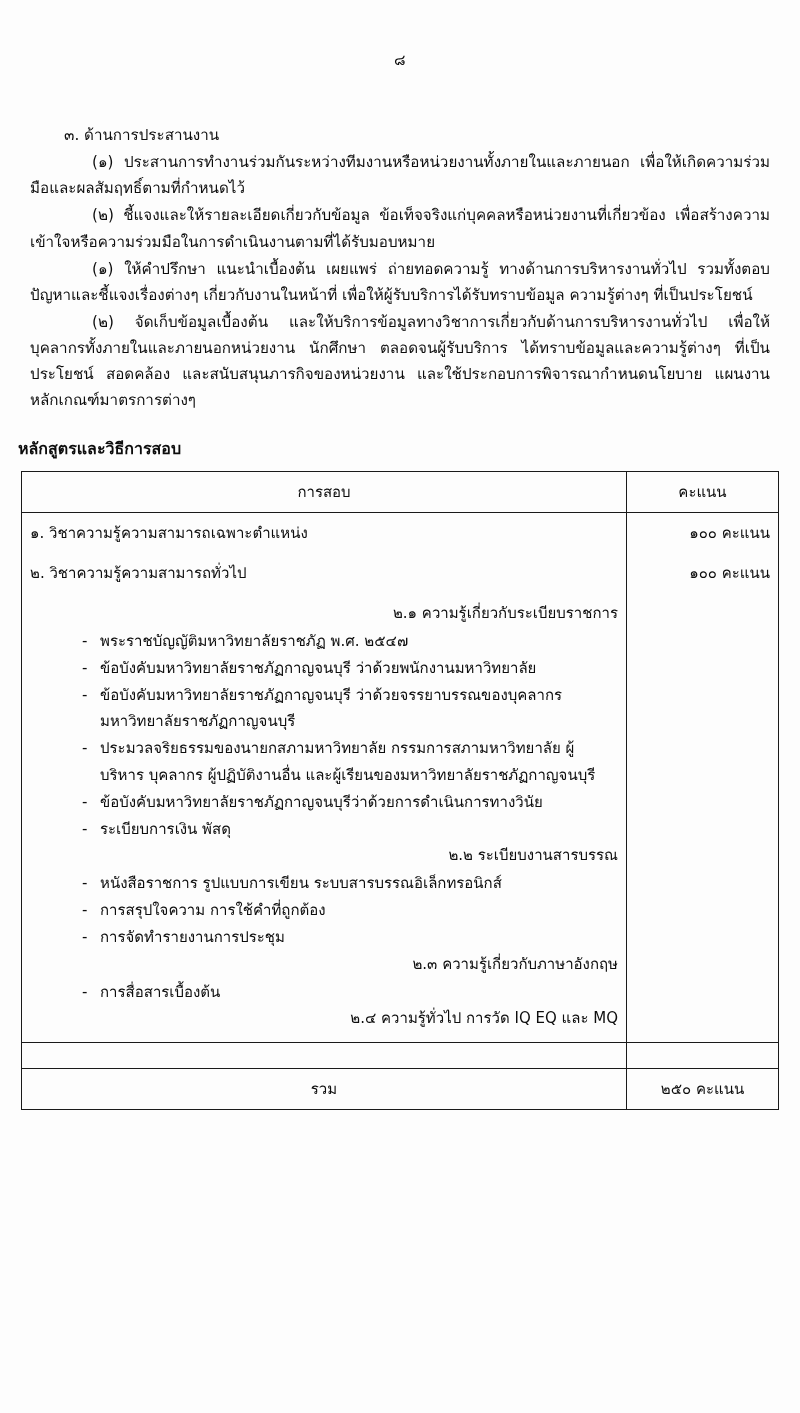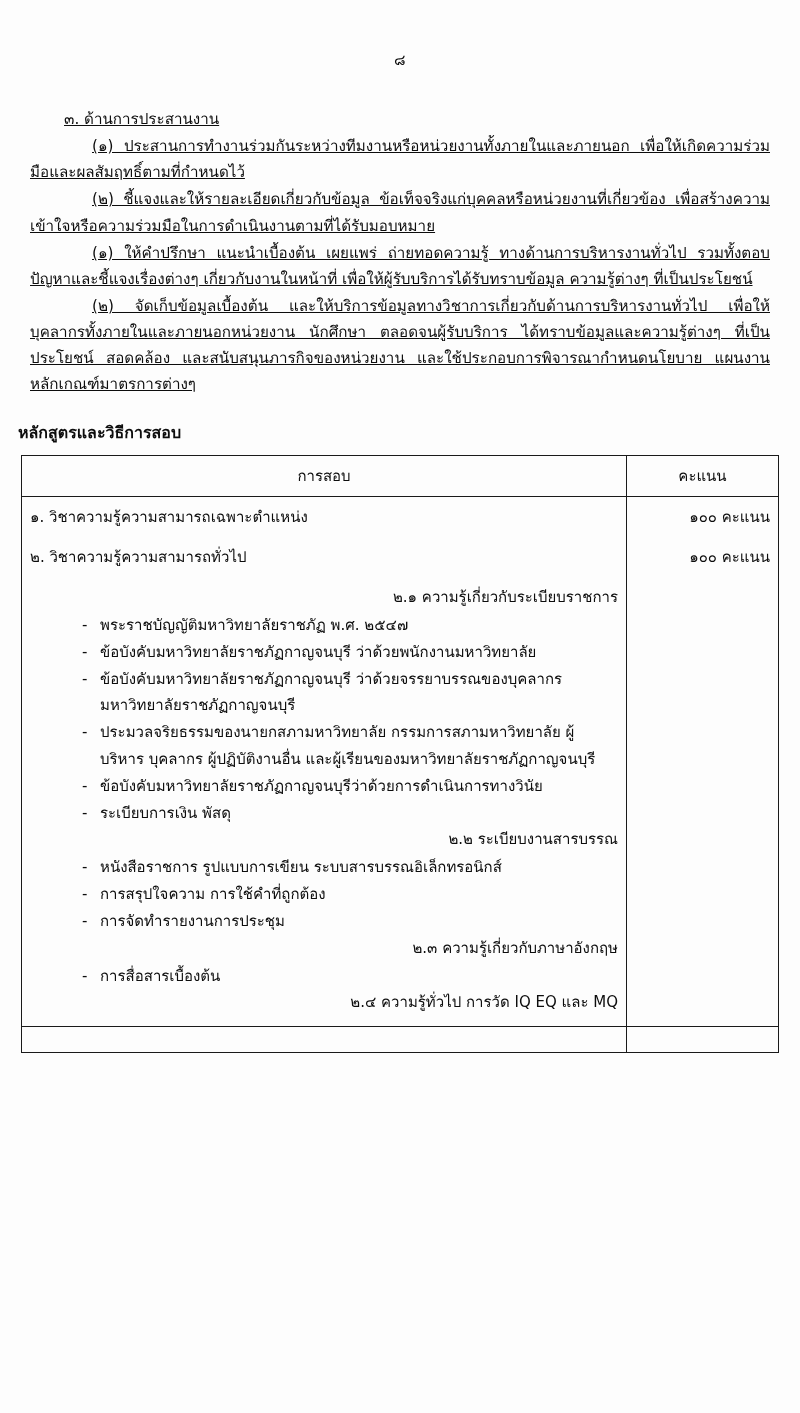--- a/index.html
+++ b/index.html
@@ -20,25 +20,24 @@
     padding: 0;
     overflow: hidden;
   }
   .page-number {
     text-align: center;
     font-size: 15px;
     margin-top: 48px;
     letter-spacing: 0.5px;
   }
   .body-block {
-    margin: 34px 30px 0 30px;
+    margin: 50px 30px 0 30px;
     font-size: 15.2px;
     line-height: 1.72;
     text-align: justify;
-    text-decoration: underline;
   }
   .para {
     margin: 0 0 1px 0;
   }
   .ind1 { text-indent: 34px; }
   .ind2 { text-indent: 62px; }
   .section-head {
     font-weight: bold;
     font-size: 16px;
     margin: 22px 0 10px 18px;
@@ -187,16 +186,20 @@
 
           <div class="lvl2">๒.๔ ความรู้ทั่วไป การวัด IQ EQ  และ MQ</div>
 
         </td>
         <td class="cell-center no-border-top"></td>
       </tr>
       <tr class="spacer-row">
         <td></td>
         <td></td>
       </tr>
+      <tr class="total-row">
+        <td class="total-label">รวม</td>
+        <td class="cell-center">๒๕๐ คะแนน</td>
+      </tr>
     </tbody>
   </table>
 
 </div>
 
 </body></html>

